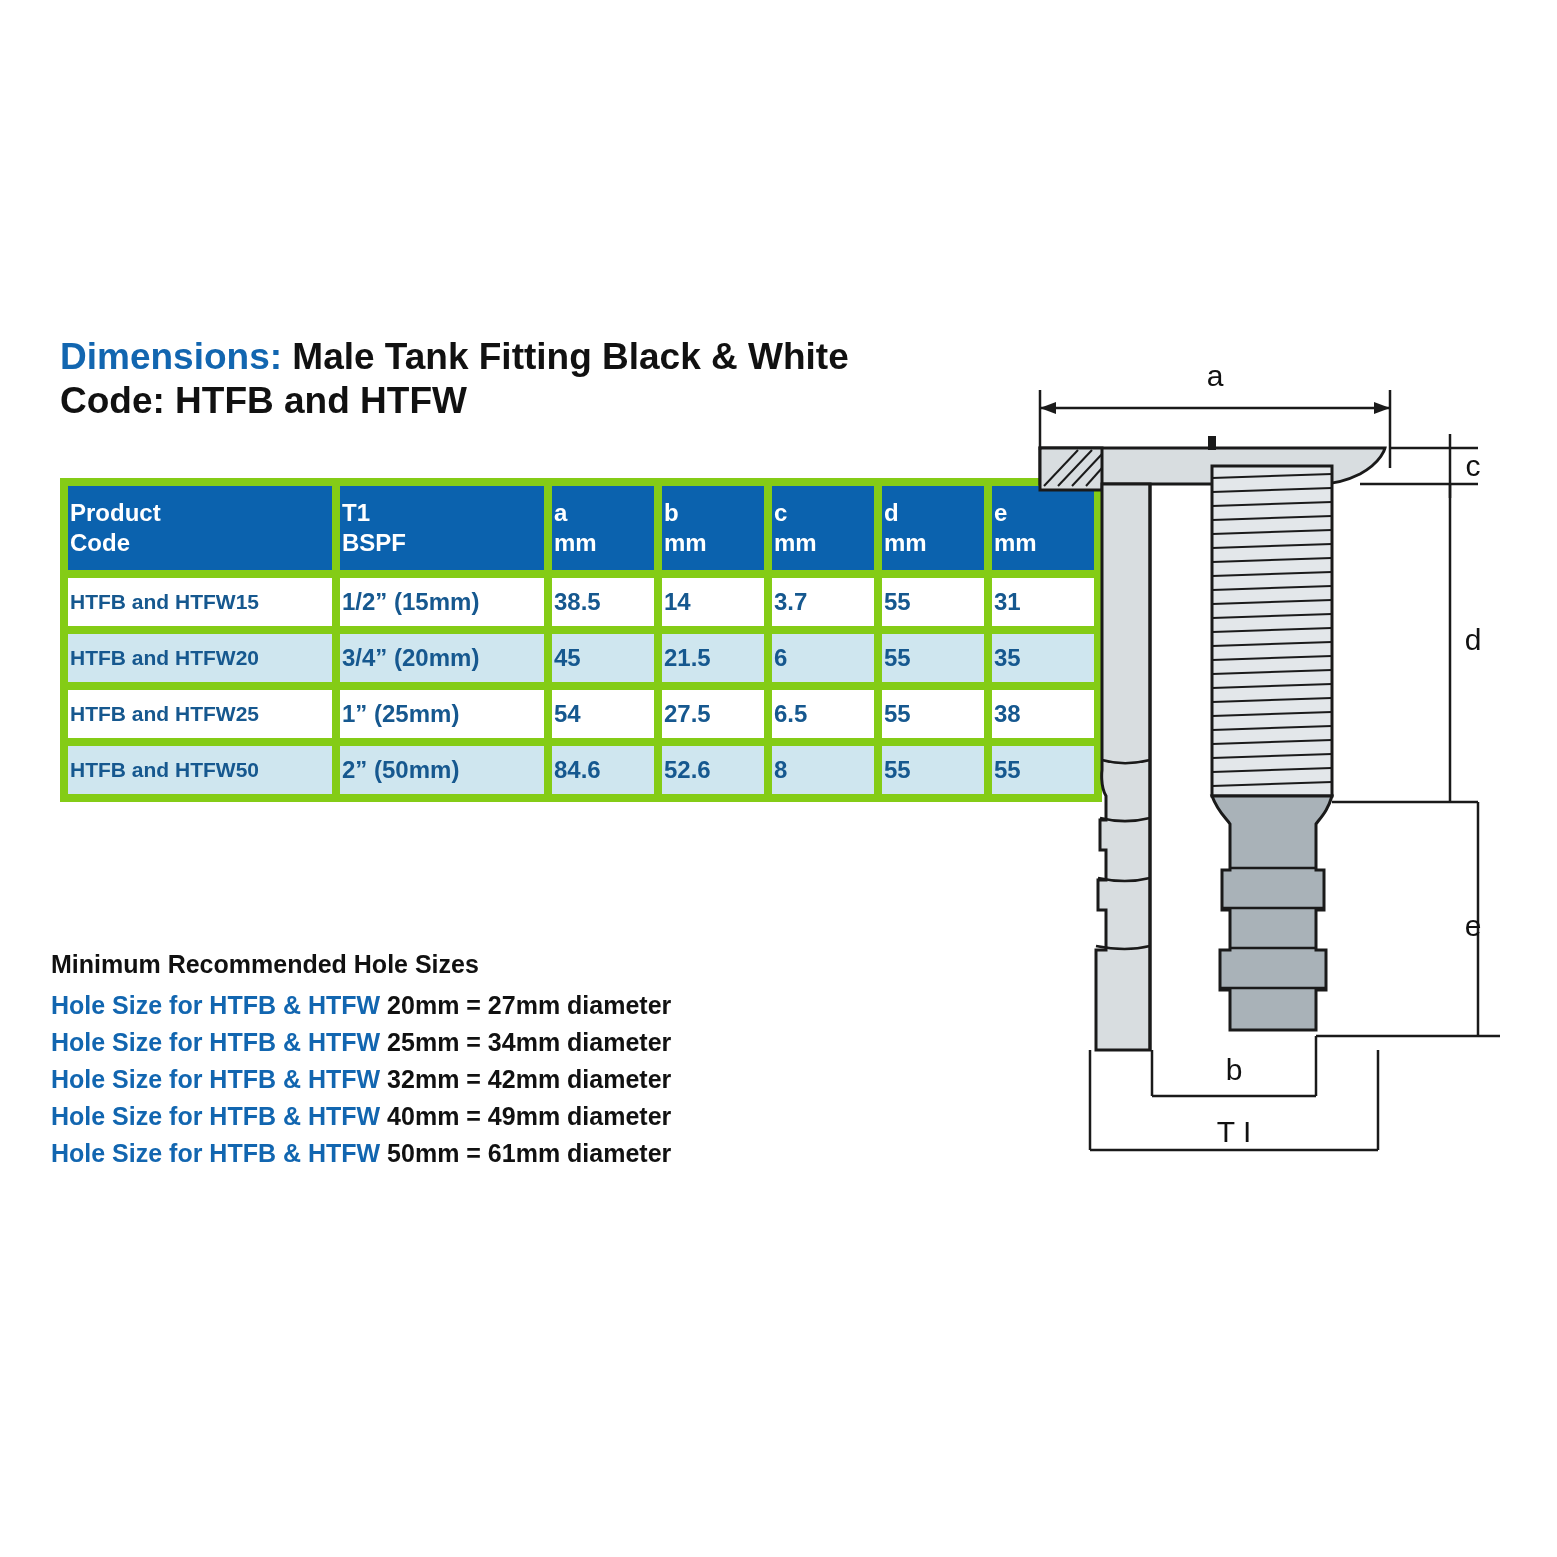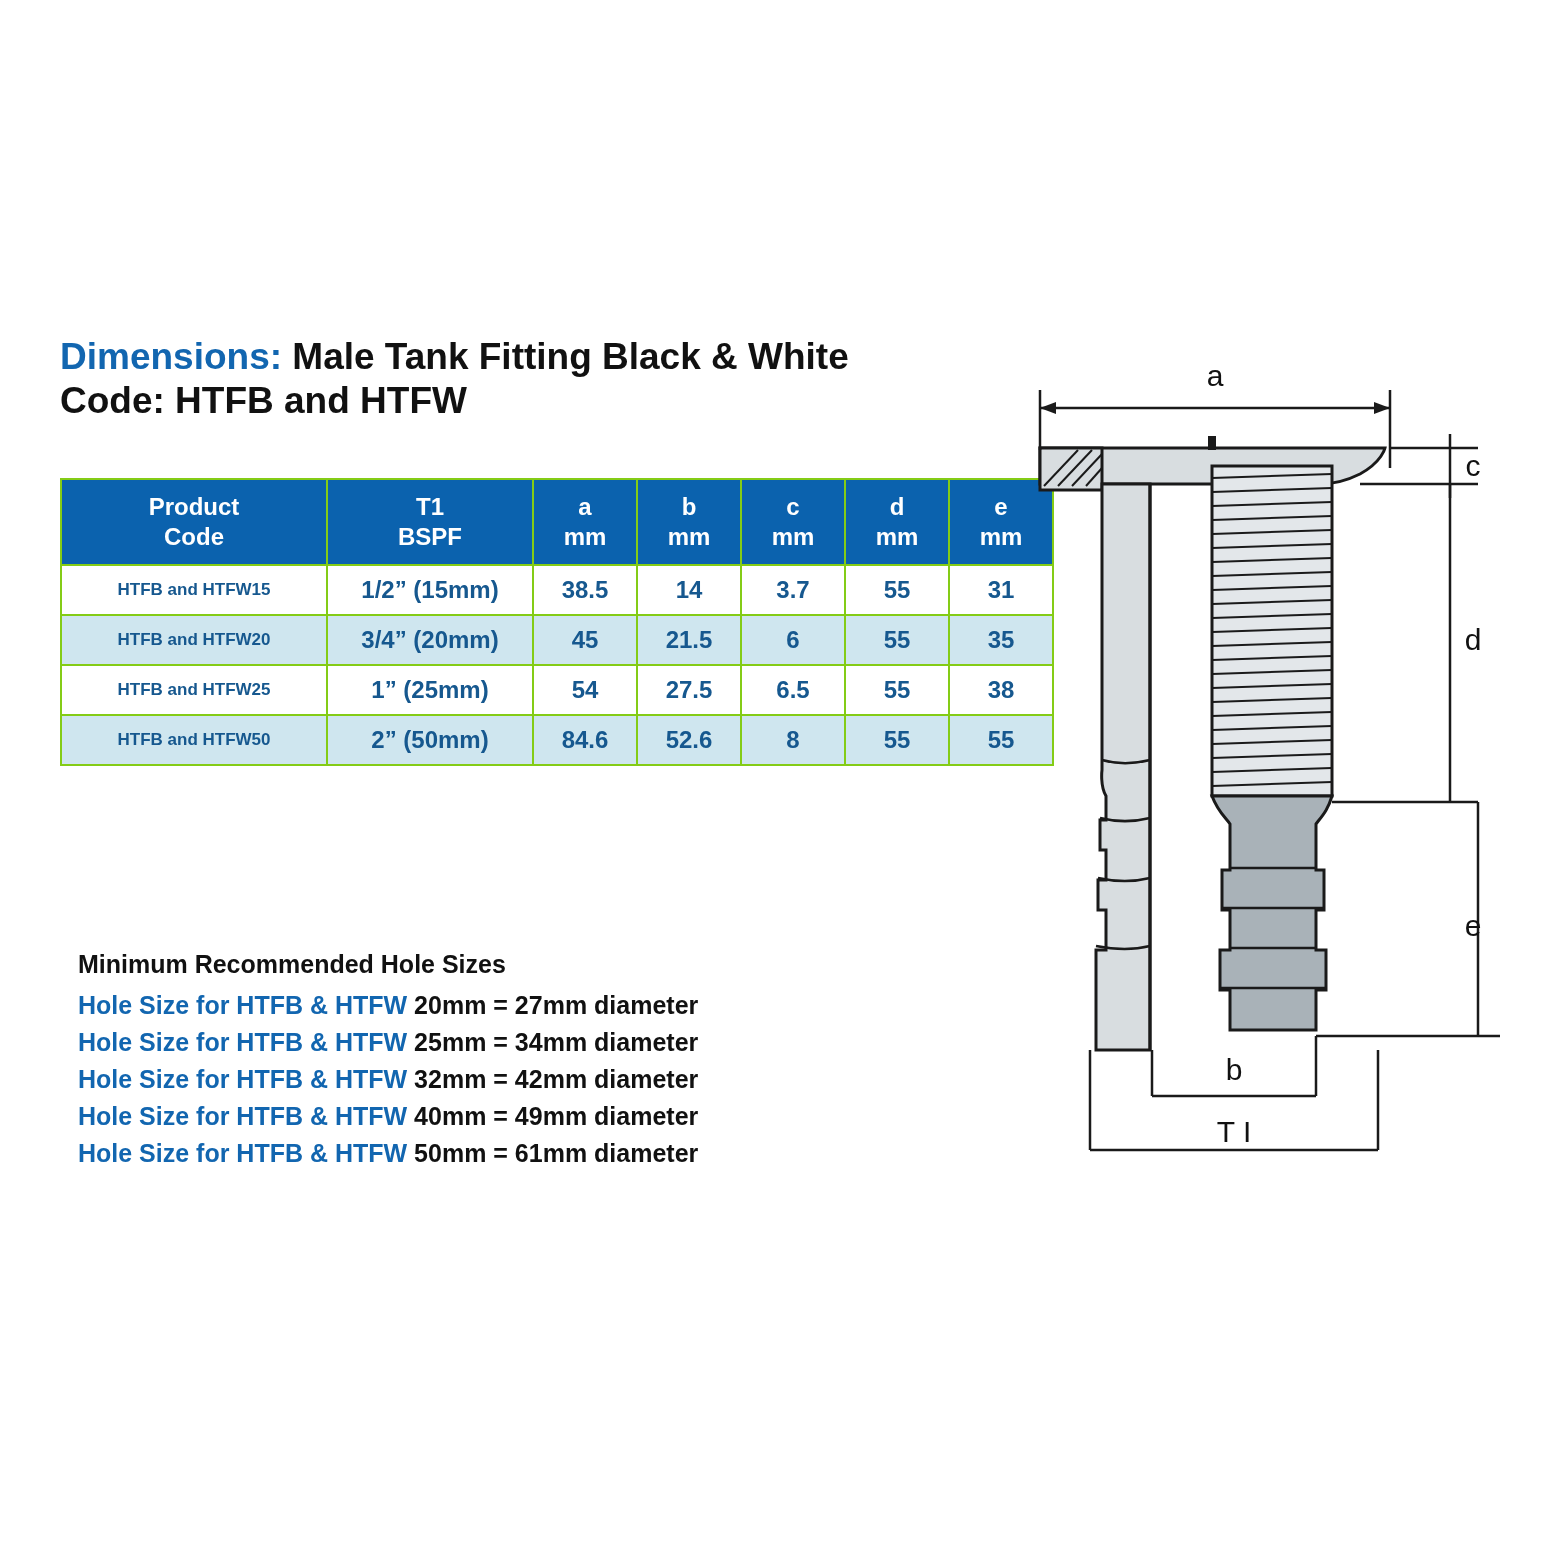--- a/index.html
+++ b/index.html
@@ -37,22 +37,22 @@
   
   #dim-table {
     position: absolute;
     left: 60px;
     top: 478px;
     border-collapse: collapse;
     width: 950px;
     table-layout: fixed;
   }
   #dim-table th, #dim-table td {
-    border: 2px solid #84cc16;
-    text-align: center;
+    border: 8px solid #84cc16;
+    text-align: left;
     font-weight: bold;
   }
   #dim-table thead th {
     background: #0b62ae;
     color: #ffffff;
     font-size: 24px;
     line-height: 30px;
     padding: 12px 2px;
   }
   #dim-table tbody td {
@@ -61,30 +61,30 @@
     padding: 10px 2px;
     height: 22px;
   }
   #dim-table tbody tr.row-odd td {
     background: #ffffff;
   }
   #dim-table tbody tr.row-even td {
     background: #cfe6ef;
   }
   #dim-table tbody tr td:first-child {
-    font-size: 17px;
+    font-size: 21px;
   }
   .col-code   { width: 260px; }
   .col-t1     { width: 200px; }
   .col-val    { width: 98px; }
 
   
   #hole-block {
     position: absolute;
-    left: 78px;
+    left: 51px;
     top: 950px;
     width: 880px;
   }
   #hole-heading {
     font-size: 25px;
     font-weight: bold;
     color: #111111;
     margin-bottom: 8px;
   }
   .hole-line {

